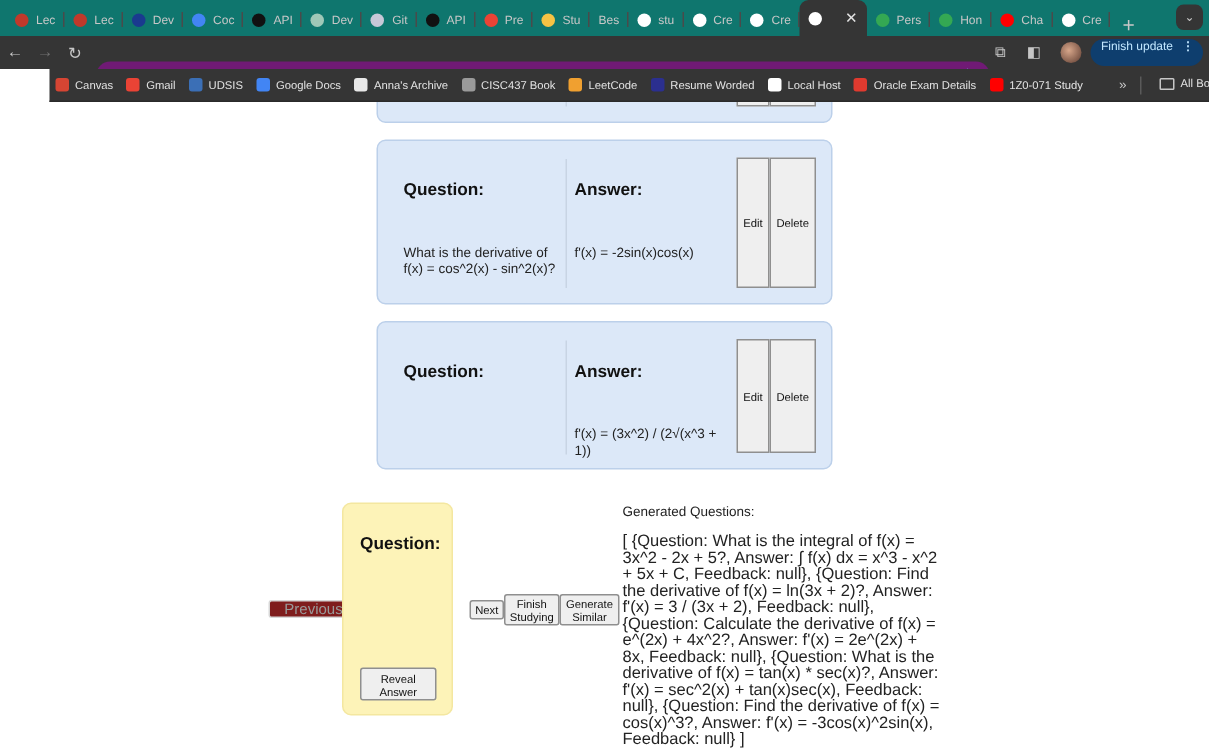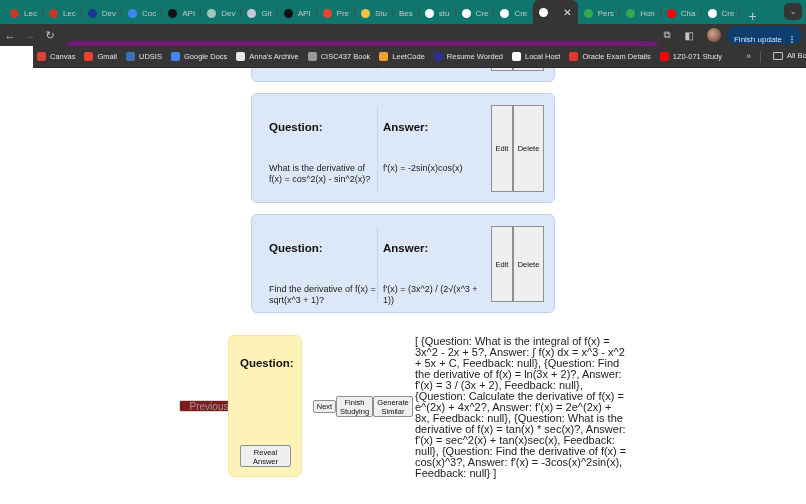--- a/index.html
+++ b/index.html
@@ -18,21 +18,21 @@
 .toolbar { position: absolute; top: 24px; left: 0; width: 806px; height: 22px; background: #353535; display: flex; align-items: center; }
 .nav-btn { width: 20px; text-align: center; color: #c7c7c7; font-size: 11px; }
 .nav-btn.disabled { color: #6f6f6f; }
 .omnibox { position: absolute; left: 64px; top: 17px; width: 596px; height: 19px; background: #701a75; border-radius: 10px; display: flex; align-items: center; padding-left: 8px; }
 .omnibox .info { width: 10px; height: 10px; border: 1px solid #c7c7c7; border-radius: 50%; color: #c7c7c7; font-size: 6px; display: flex; align-items: center; justify-content: center; margin-right: 6px; }
 .omnibox .url { color: #e3e3e3; font-size: 9px; }
 .omnibox .star { position: absolute; right: 10px; top: 2px; color: #7cacf8; font-size: 11px; }
 .tb-right { position: absolute; right: 0; top: 0; height: 22px; display: flex; align-items: center; }
 .tb-icon { color: #c7c7c7; font-size: 10px; margin: 0 7px; }
 .avatar { width: 14px; height: 14px; border-radius: 50%; background: radial-gradient(circle at 40% 40%, #d7a68a, #5b3a2f); margin: 0 6px; }
-.finish-update { height: 18px; border-radius: 9px; background: #0e3e6e; color: #c2e7ff; font-size: 8px; display: flex; align-items: flex-end; padding: 0 6px 0 7px; margin-right: 4px; }
+.finish-update { height: 18px; border-radius: 9px; background: #0e3e6e; color: #c2e7ff; font-size: 8px; display: flex; align-items: flex-start; padding: 0 6px 0 7px; margin-right: 4px; }
 .finish-update .dots { margin-left: 6px; font-weight: bold; }
 
 .bookmarks { position: absolute; top: 46px; left: 0; width: 806px; height: 22px; background: #353535; display: flex; align-items: center; padding-left: 4px; border-bottom: 1px solid #2a2a2a; margin-left: 33px; }
 .bm { display: flex; align-items: center; color: #e3e3e3; font-size: 7.5px; margin-right: 9px; white-space: nowrap; }
 .bm .bfav { width: 9px; height: 9px; margin-right: 4px; border-radius: 2px; display: inline-block; flex-shrink: 0; }
 .bm-more { position: absolute; right: 88px; color: #c7c7c7; font-size: 9px; top: 5px; }
 .bm-divider { position: absolute; right: 78px; top: 5px; width: 1px; height: 12px; background: #5a5a5a; }
 .bm-all { position: absolute; right: 4px; top: 5px; color: #e3e3e3; font-size: 7.5px; display: flex; align-items: center; }
 .bm-all .folder { width: 10px; height: 8px; border: 1px solid #c7c7c7; border-radius: 1px; margin-right: 4px; }
 
@@ -258,21 +258,20 @@
       <h3>Answer:</h3>
       <p>f'(x) = -2sin(x)cos(x)</p>
     </div>
     <div class="edit-btn" style="left:239px;top:11px;height:87px;">Edit</div>
     <div class="delete-btn" style="left:261px;top:11px;height:87px;">Delete</div>
   </div>
 
   <div class="card card2">
     <div class="q-col" style="top:27px;">
       <h3>Question:</h3>
-      <p>Find the derivative of f(x) = sqrt(x^3 + 1)?</p>
     </div>
     <div class="divider" style="top:12px;height:76px;"></div>
     <div class="a-col" style="top:27px;">
       <h3>Answer:</h3>
       <p>f'(x) = (3x^2) / (2√(x^3 + 1))</p>
     </div>
     <div class="edit-btn" style="left:239px;top:11px;height:76px;">Edit</div>
     <div class="delete-btn" style="left:261px;top:11px;height:76px;">Delete</div>
   </div>
 
@@ -283,15 +282,16 @@
     <div class="reveal-btn">Reveal Answer</div>
   </div>
 
   <div class="btn-row">
     <div class="btn btn-next">Next</div>
     <div class="btn btn-finish">Finish Studying</div>
     <div class="btn btn-generate">Generate Similar</div>
   </div>
 
   <div class="generated">
+    <div class="title">Generated Questions:</div>
     <div class="body">[ {Question: What is the integral of f(x) = 3x^2 - 2x + 5?, Answer: ∫ f(x) dx = x^3 - x^2 + 5x + C, Feedback: null}, {Question: Find the derivative of f(x) = ln(3x + 2)?, Answer: f'(x) = 3 / (3x + 2), Feedback: null}, {Question: Calculate the derivative of f(x) = e^(2x) + 4x^2?, Answer: f'(x) = 2e^(2x) + 8x, Feedback: null}, {Question: What is the derivative of f(x) = tan(x) * sec(x)?, Answer: f'(x) = sec^2(x) + tan(x)sec(x), Feedback: null}, {Question: Find the derivative of f(x) = cos(x)^3?, Answer: f'(x) = -3cos(x)^2sin(x), Feedback: null} ]</div>
   </div>
 </div>
 
 </body></html>

